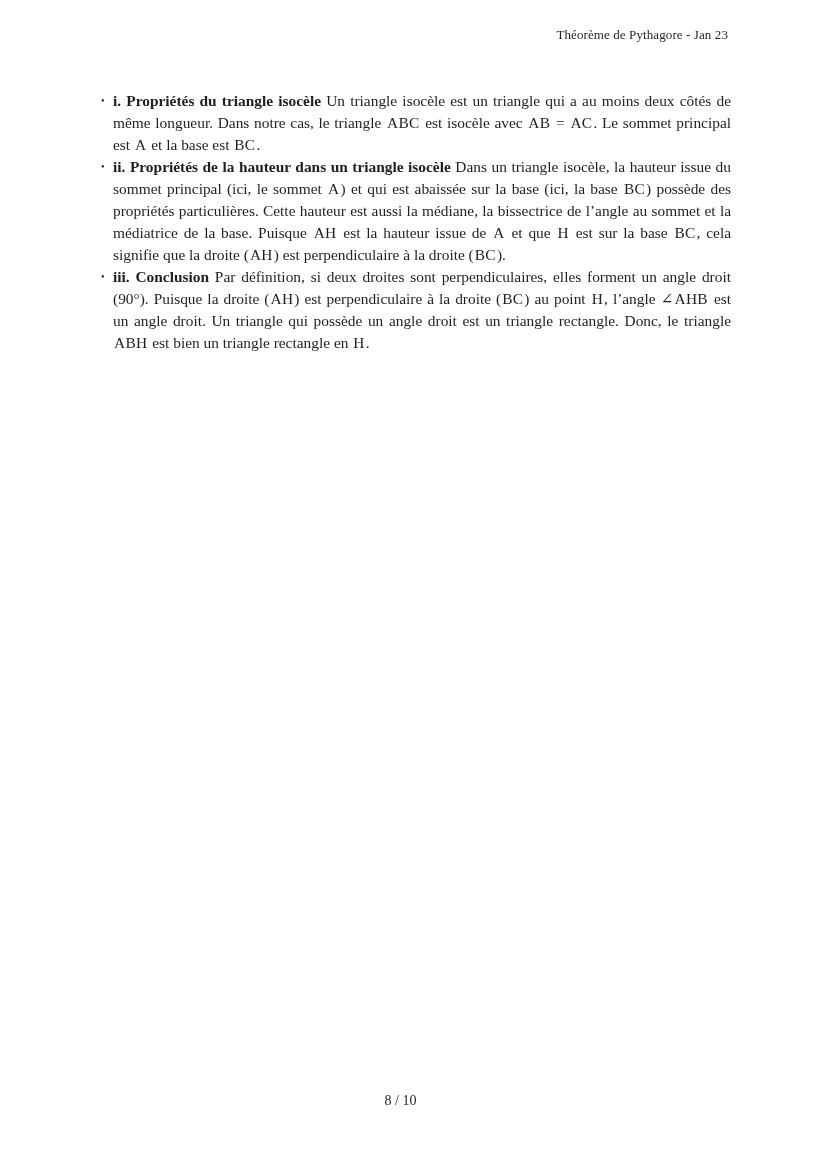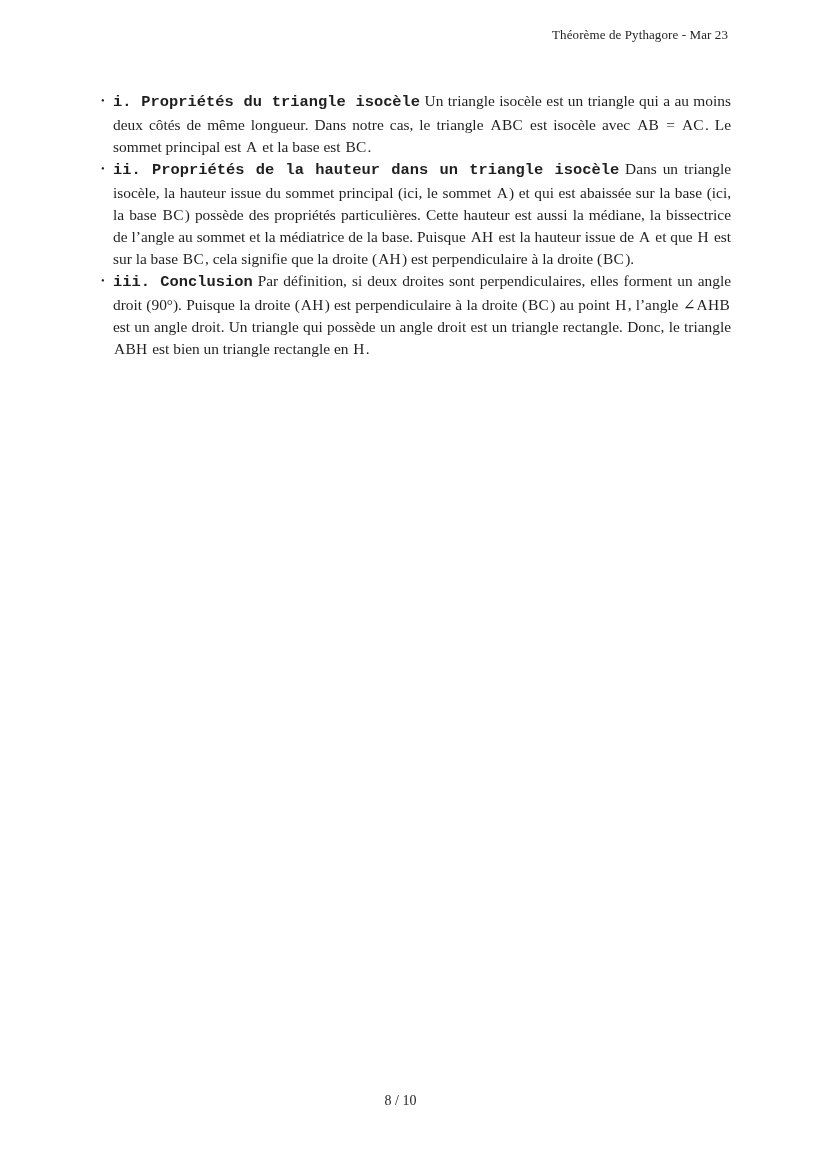--- a/index.html
+++ b/index.html
@@ -34,36 +34,36 @@
     padding-left: 13px;
     margin-bottom: 1px;
   }
   .bullet {
     position: absolute;
     left: 1px;
     top: 3.5px;
     font-size: 10.5px;
     line-height: 14px;
   }
-  .b { font-weight: 700; font-family: Liberation Mono, monospace; }
+  .b { font-weight: 700; }
   .m { letter-spacing: 0.3px; padding: 0 1px; }
   .page-footer {
     position: absolute;
     top: 1093px;
     left: 0;
     width: 801px;
     text-align: center;
     font-size: 14px;
   }
 </style>
 </head>
 <body>
 
 <div class="page-header">
-  <span>Théorème de Pythagore - Mar 23</span>
+  <span>Théorème de Pythagore - Jan 23</span>
 </div>
 
 <div class="doc-content">
   <div class="list-item">
     <span class="bullet">•</span>
     <span><span class="b">i. Propriétés du triangle isocèle</span><span> Un triangle isocèle est un triangle qui a au moins deux côtés de même longueur. Dans notre cas, le triangle </span><span class="m">ABC</span><span> est isocèle avec </span><span class="m">AB</span><span> = </span><span class="m">AC</span><span>. Le sommet principal est </span><span class="m">A</span><span> et la base est </span><span class="m">BC</span><span>.</span></span>
   </div>
   <div class="list-item">
     <span class="bullet">•</span>
     <span><span class="b">ii. Propriétés de la hauteur dans un triangle isocèle</span><span> Dans un triangle isocèle, la hauteur issue du sommet principal (ici, le sommet </span><span class="m">A</span><span>) et qui est abaissée sur la base (ici, la base </span><span class="m">BC</span><span>) possède des propriétés particulières. Cette hauteur est aussi la médiane, la bissectrice de l’angle au sommet et la médiatrice de la base. Puisque </span><span class="m">AH</span><span> est la hauteur issue de </span><span class="m">A</span><span> et que </span><span class="m">H</span><span> est sur la base </span><span class="m">BC</span><span>, cela signifie que la droite (</span><span class="m">AH</span><span>) est perpendiculaire à la droite (</span><span class="m">BC</span><span>).</span></span>

